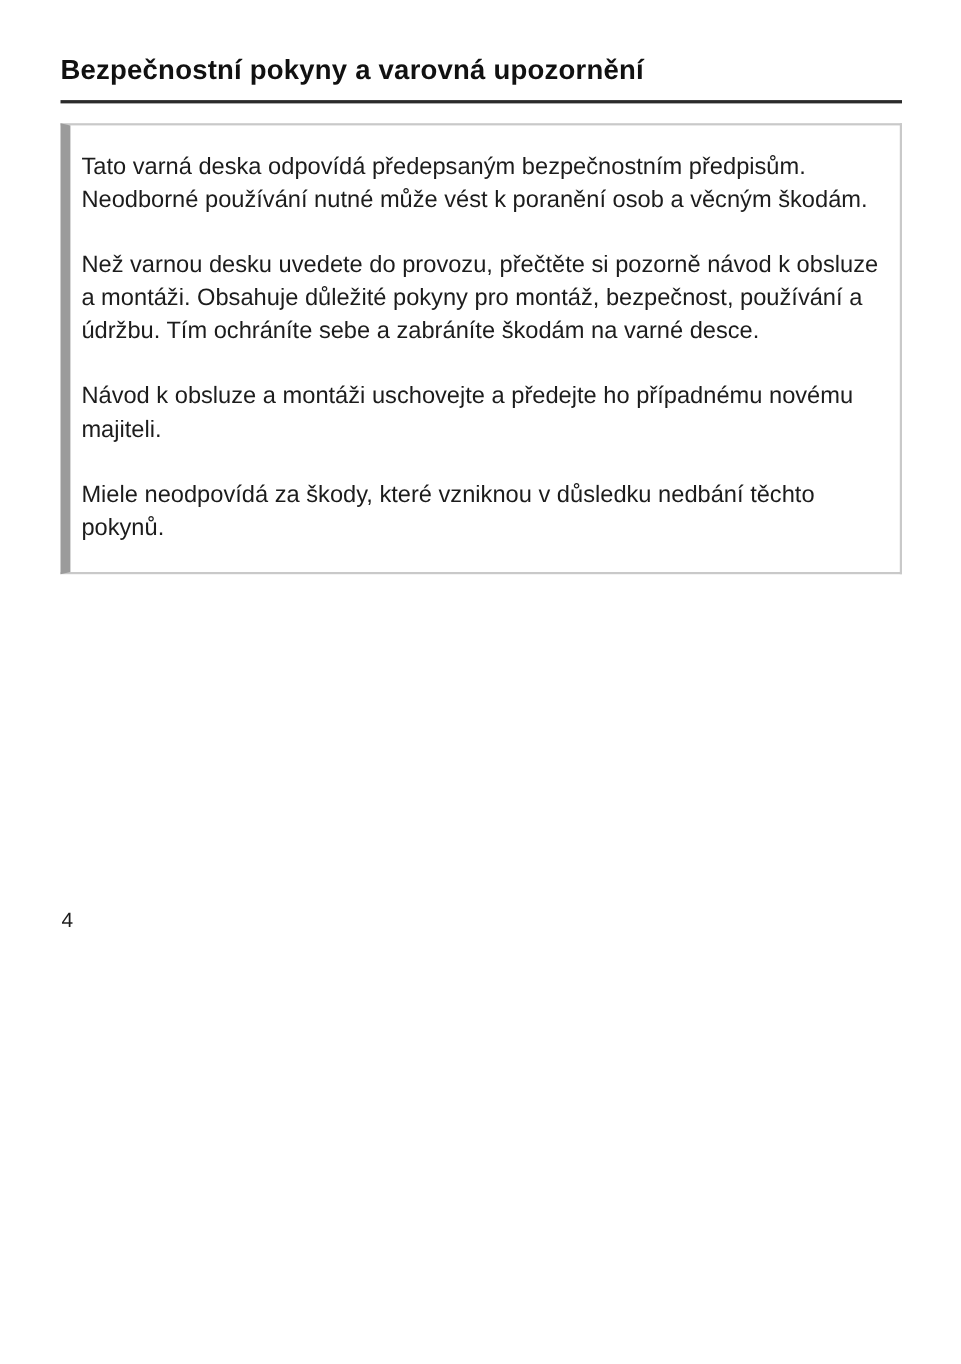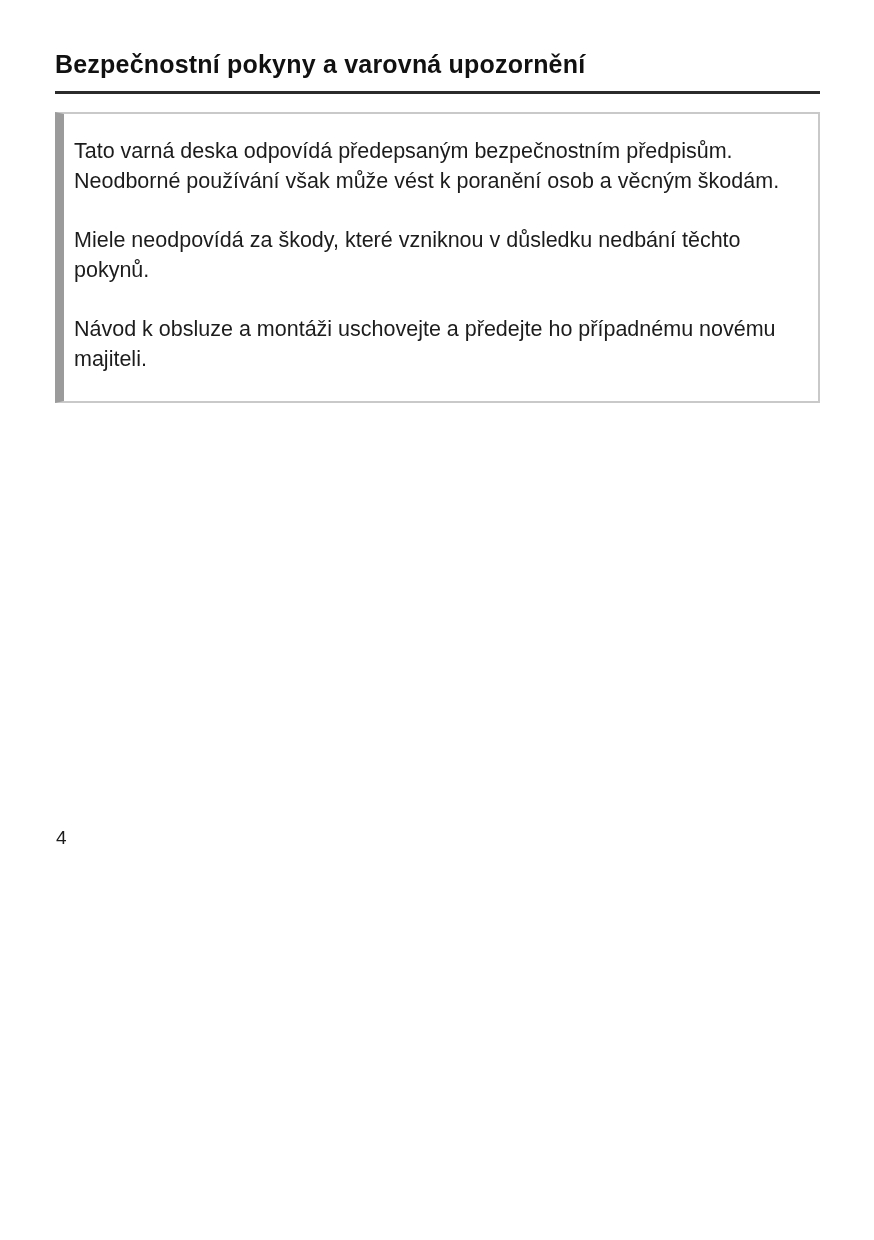--- a/index.html
+++ b/index.html
@@ -70,22 +70,23 @@
 <body>
 
 <div class="page">
 
   <div class="header">
     <h1 class="page-title">Bezpečnostní pokyny a varovná upozornění</h1>
     <div class="title-rule"></div>
   </div>
 
   <div class="safety-box">
-    <p>Tato varná deska odpovídá předepsaným bezpečnostním předpisům. Neodborné používání však může vést k poranění osob a věcným škodám.</p>
+    <p>Tato varná deska odpovídá předepsaným bezpečnostním předpisům. Neodborné používání nutné může vést k poranění osob a věcným škodám.</p>
+    <p>Než varnou desku uvedete do provozu, přečtěte si pozorně návod k obsluze a montáži. Obsahuje důležité pokyny pro montáž, bezpečnost, používání a údržbu. Tím ochráníte sebe a zabráníte škodám na varné desce.</p>
+    <p>Návod k obsluze a montáži uschovejte a předejte ho případnému novému majiteli.</p>
     <p>Miele neodpovídá za škody, které vzniknou v důsledku nedbání těchto pokynů.</p>
-    <p>Návod k obsluze a montáži uschovejte a předejte ho případnému novému majiteli.</p>
   </div>
 
   <div class="footer">
     <span class="page-number">4</span>
   </div>
 
 </div>
 
 </body></html>

